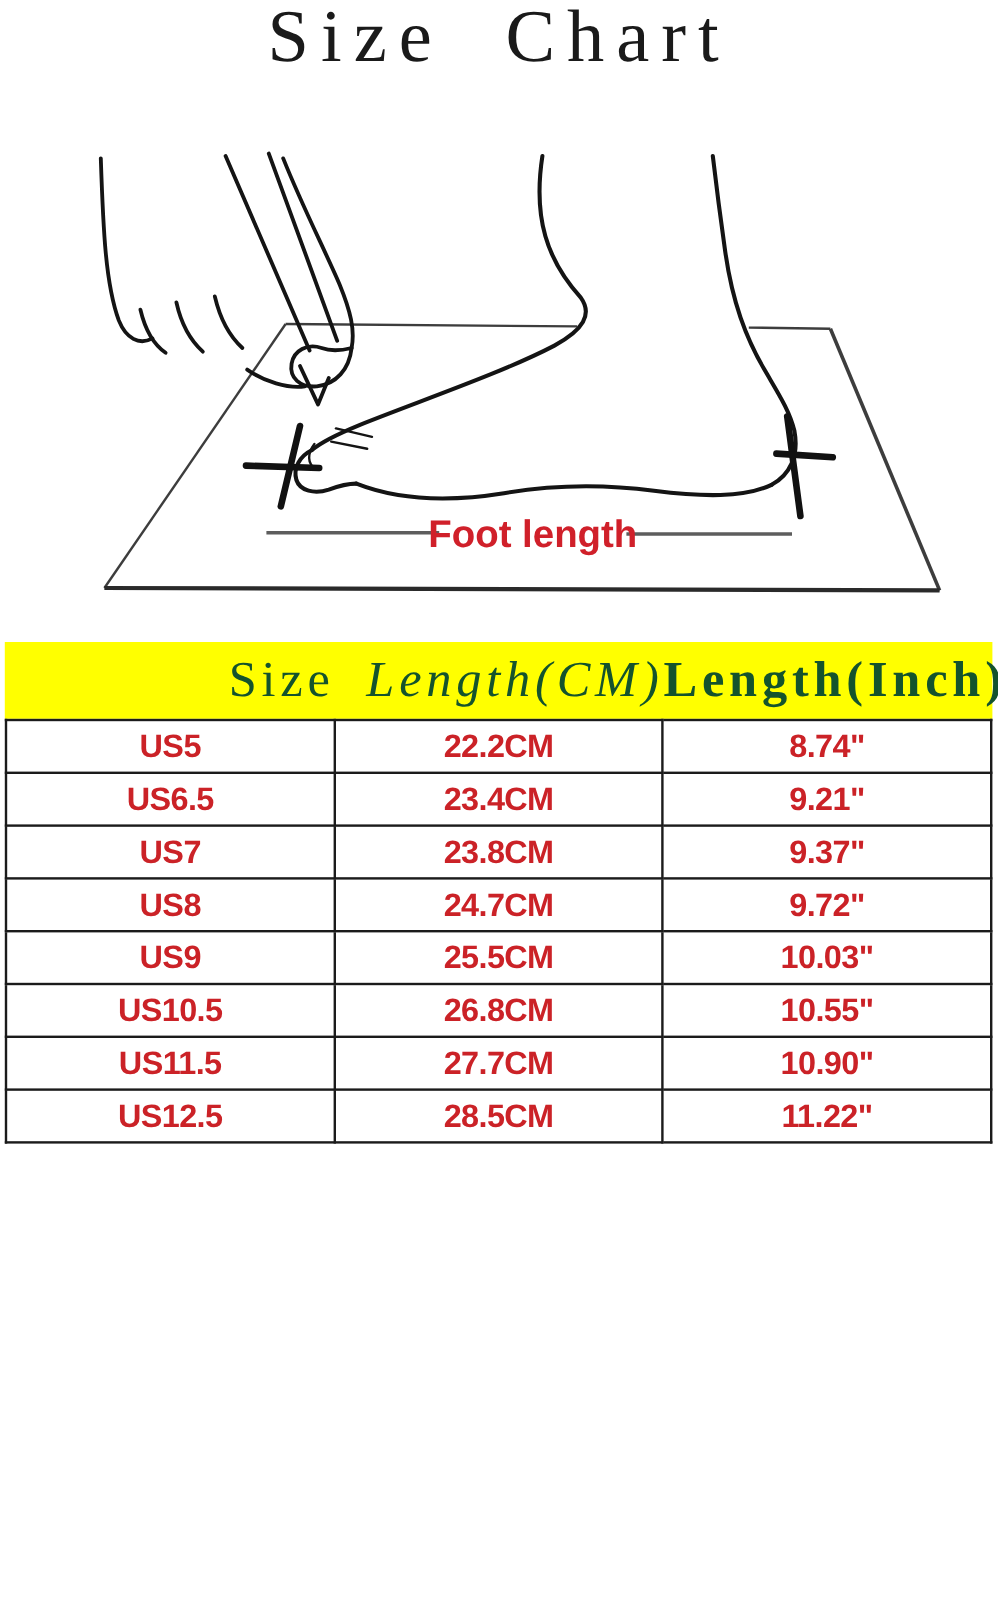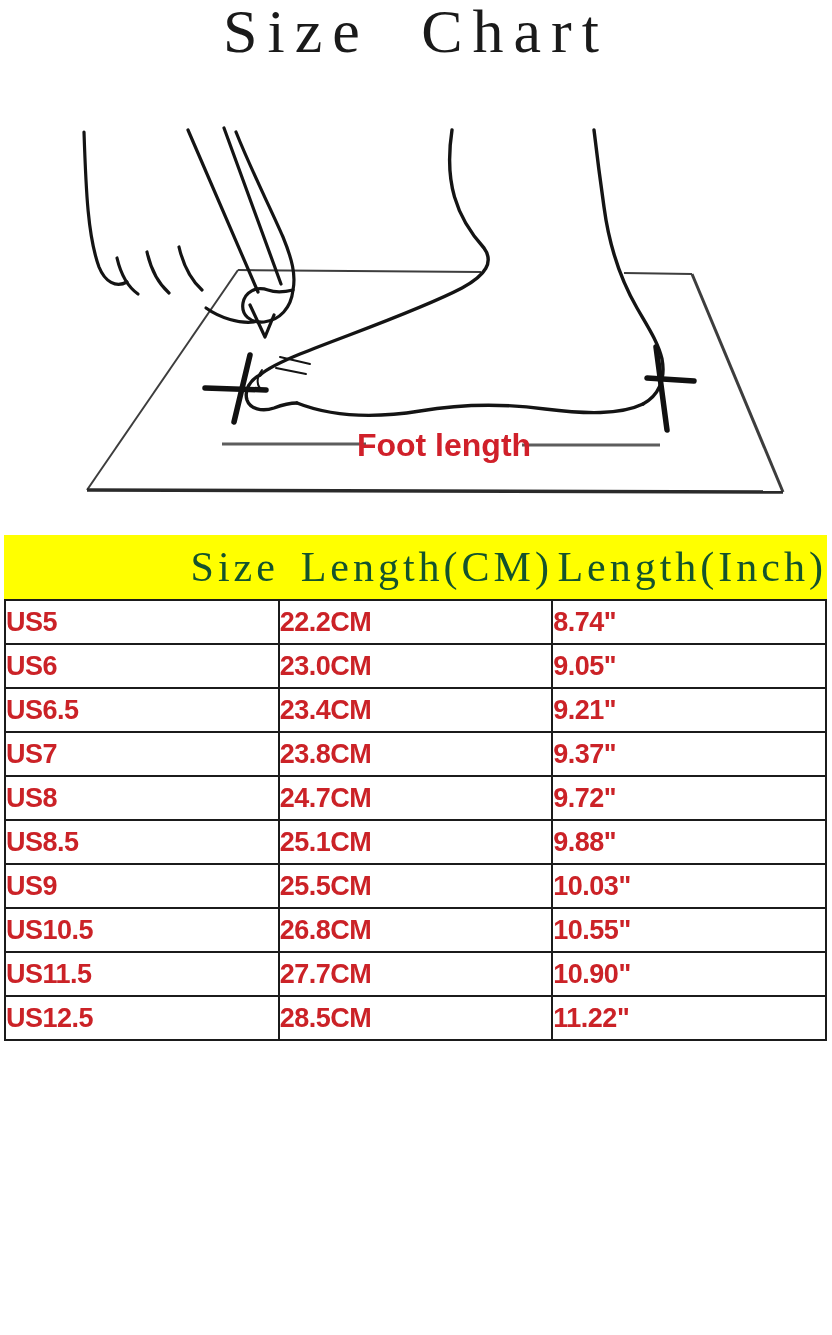--- a/index.html
+++ b/index.html
@@ -24,28 +24,28 @@
     position:absolute;top:535px;left:4px;width:823px;
   }
   .thead{
     display:flex;background:#ffff00;height:64px;align-items:center;
   }
   .th{
     font-family:"Liberation Serif",serif;color:#14532d;font-size:42px;
     letter-spacing:4px;text-align:right;white-space:nowrap;
   }
   .th:nth-child(1){width:33.4%;}
-  .th:nth-child(2){width:33.3%;}
-  .th:nth-child(3){width:33.3%;}
+  .th:nth-child(2){width:33.3%;font-style:italic;}
+  .th:nth-child(3){width:33.3%;font-weight:bold;}
   table{
     border-collapse:collapse;width:100%;table-layout:fixed;
     border:2px solid #1b1b1b;
   }
   td{
-    border:2px solid #1b1b1b;height:42px;vertical-align:middle;
+    border:2px solid #1b1b1b;height:42px;text-align:center;vertical-align:middle;
     color:#cb2227;font-size:27px;font-weight:bold;letter-spacing:-0.5px;
     padding:0;
   }
 </style>
 </head>
 <body>
 
 <h1 class="page-title">Size Chart</h1>
 
 <svg class="illustration" viewBox="0 0 832 415" xmlns="http://www.w3.org/2000/svg">
@@ -110,43 +110,33 @@
     <div class="th">Length(Inch)</div>
   </div>
   <table>
     <tbody>
         <tr>
           <td>US5</td>
           <td>22.2CM</td>
           <td>8.74"</td>
         </tr>
         <tr>
-          <td>US6</td>
-          <td>23.0CM</td>
-          <td>9.05"</td>
-        </tr>
-        <tr>
           <td>US6.5</td>
           <td>23.4CM</td>
           <td>9.21"</td>
         </tr>
         <tr>
           <td>US7</td>
           <td>23.8CM</td>
           <td>9.37"</td>
         </tr>
         <tr>
           <td>US8</td>
           <td>24.7CM</td>
           <td>9.72"</td>
-        </tr>
-        <tr>
-          <td>US8.5</td>
-          <td>25.1CM</td>
-          <td>9.88"</td>
         </tr>
         <tr>
           <td>US9</td>
           <td>25.5CM</td>
           <td>10.03"</td>
         </tr>
         <tr>
           <td>US10.5</td>
           <td>26.8CM</td>
           <td>10.55"</td>

